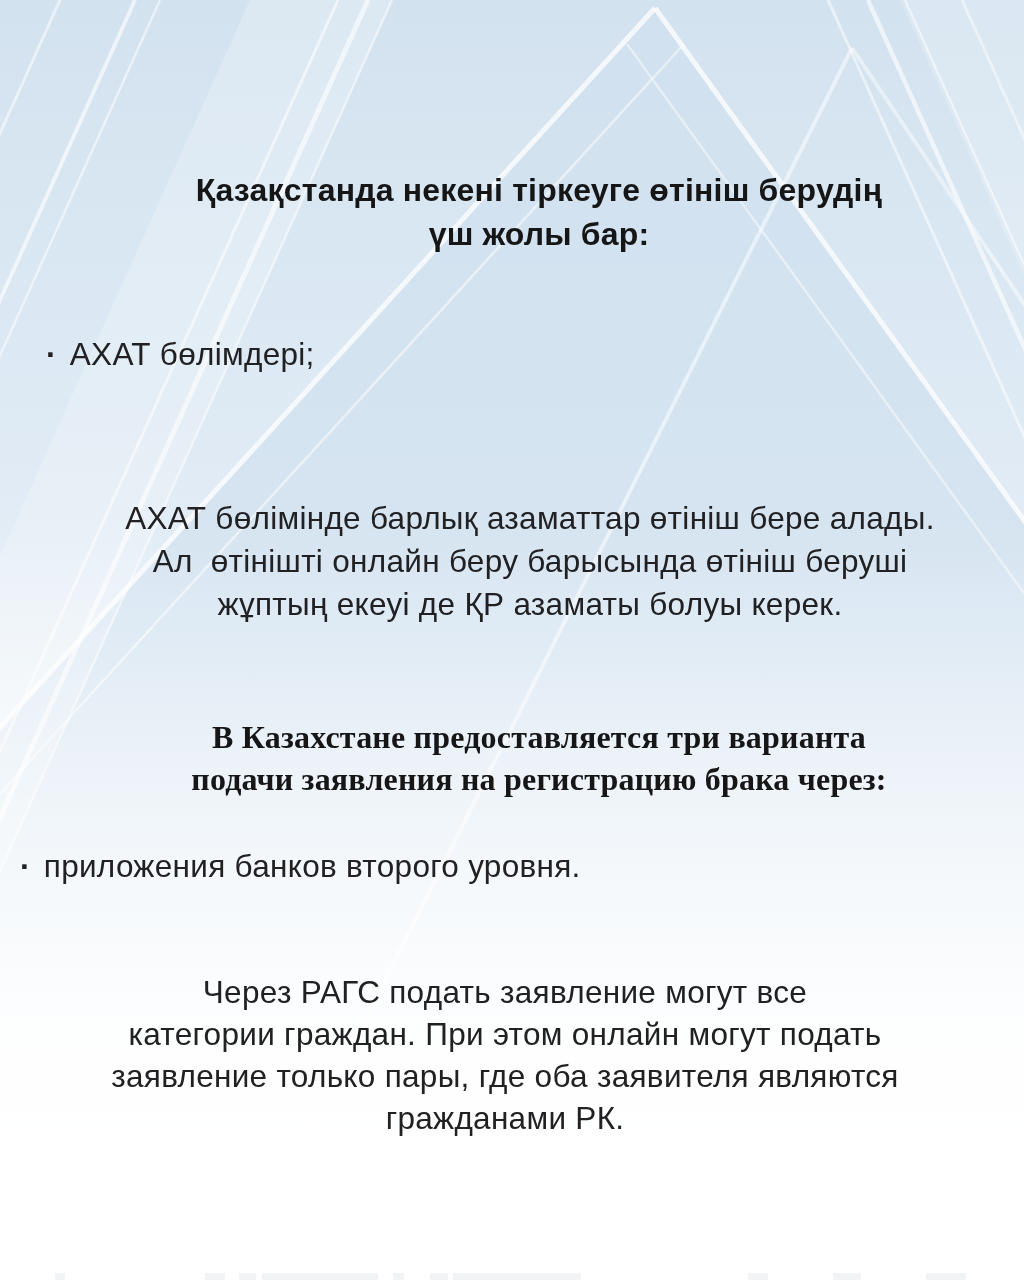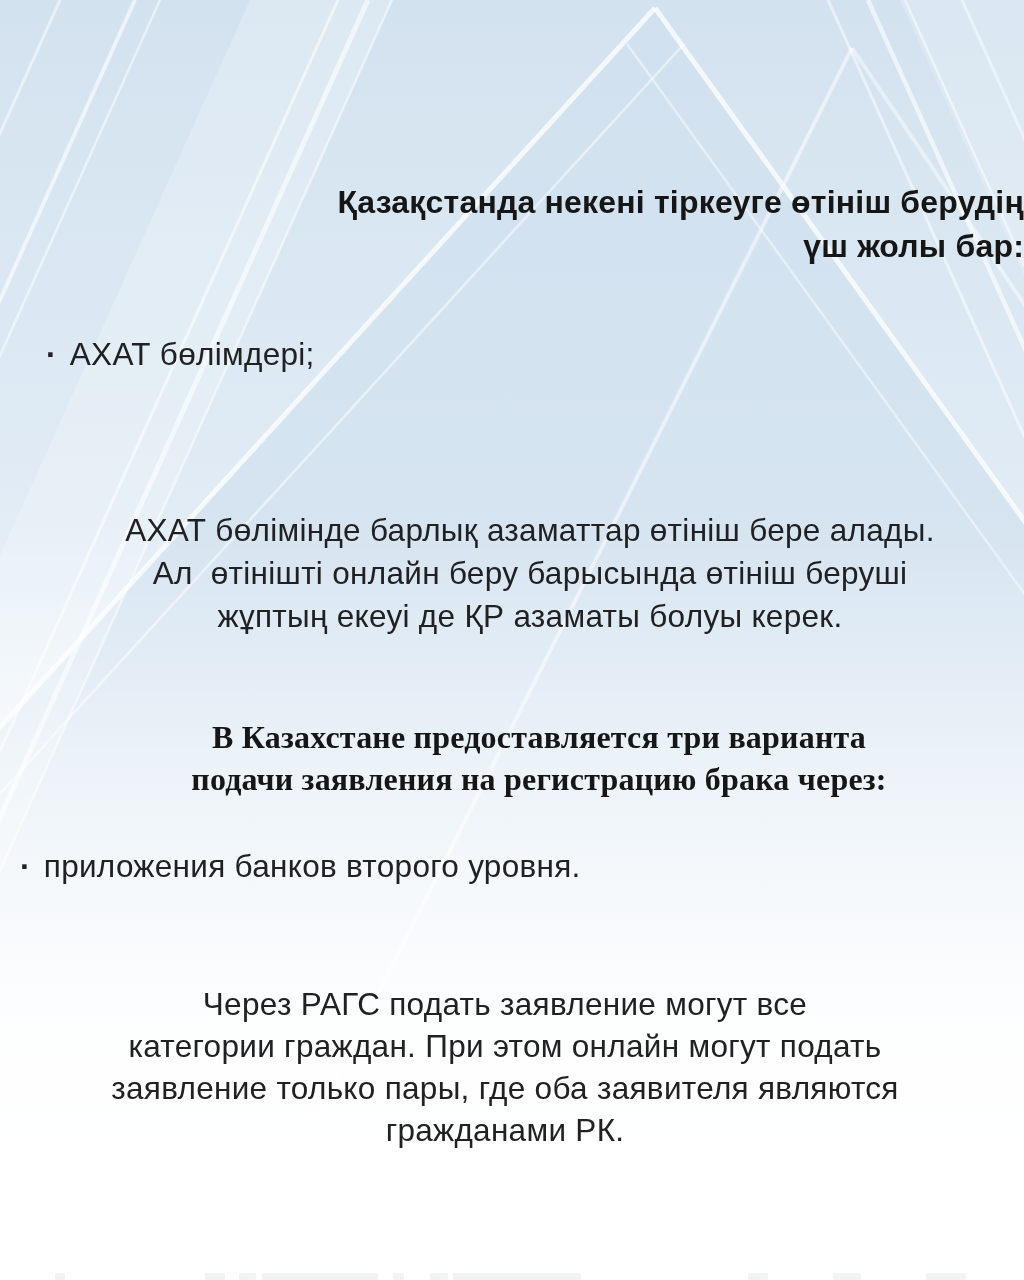--- a/index.html
+++ b/index.html
@@ -24,37 +24,37 @@
     left: 54px; right: 0;
     margin: 0;
     text-align: center;
     font-size: 32px;
     line-height: 44px;
     font-weight: 700;
     color: #161617;
     letter-spacing: 0.2px;
     white-space: pre-line;
   }
-  .kk-title { top: 180px; text-align: right; }
+  .kk-title { top: 168px; }
   .ru-title { top: 716px; line-height: 42px; font-family: Liberation Serif, serif; }
 
   .bullets { position: absolute; color: #212123; margin-top: 33px; }
   .kk-bullets { top: 299px; left: 46px; right: 30px; }
   .ru-bullets { top: 811px; left: 20px; right: 30px; }
   .bullet-item {
     font-size: 31.5px;
     line-height: 44px;
     letter-spacing: 0.3px;
     white-space: pre-wrap;
   }
   .dot { padding-right: 13px; font-weight: 700; }
 
   .para {
     position: absolute;
-    margin: 12px;
+    margin: 0;
     text-align: center;
     font-size: 31.5px;
     color: #212123;
     letter-spacing: 0.3px;
     white-space: pre-wrap;
   }
   .kk-para { top: 497px; left: 46px; right: 10px; line-height: 43px; }
   .ru-para { top: 971px; left: 0; right: 14px; line-height: 42px; }
 
   .footer-cutoff { position: absolute; left: 0; top: 1272px; width: 1024px; height: 8px; }

